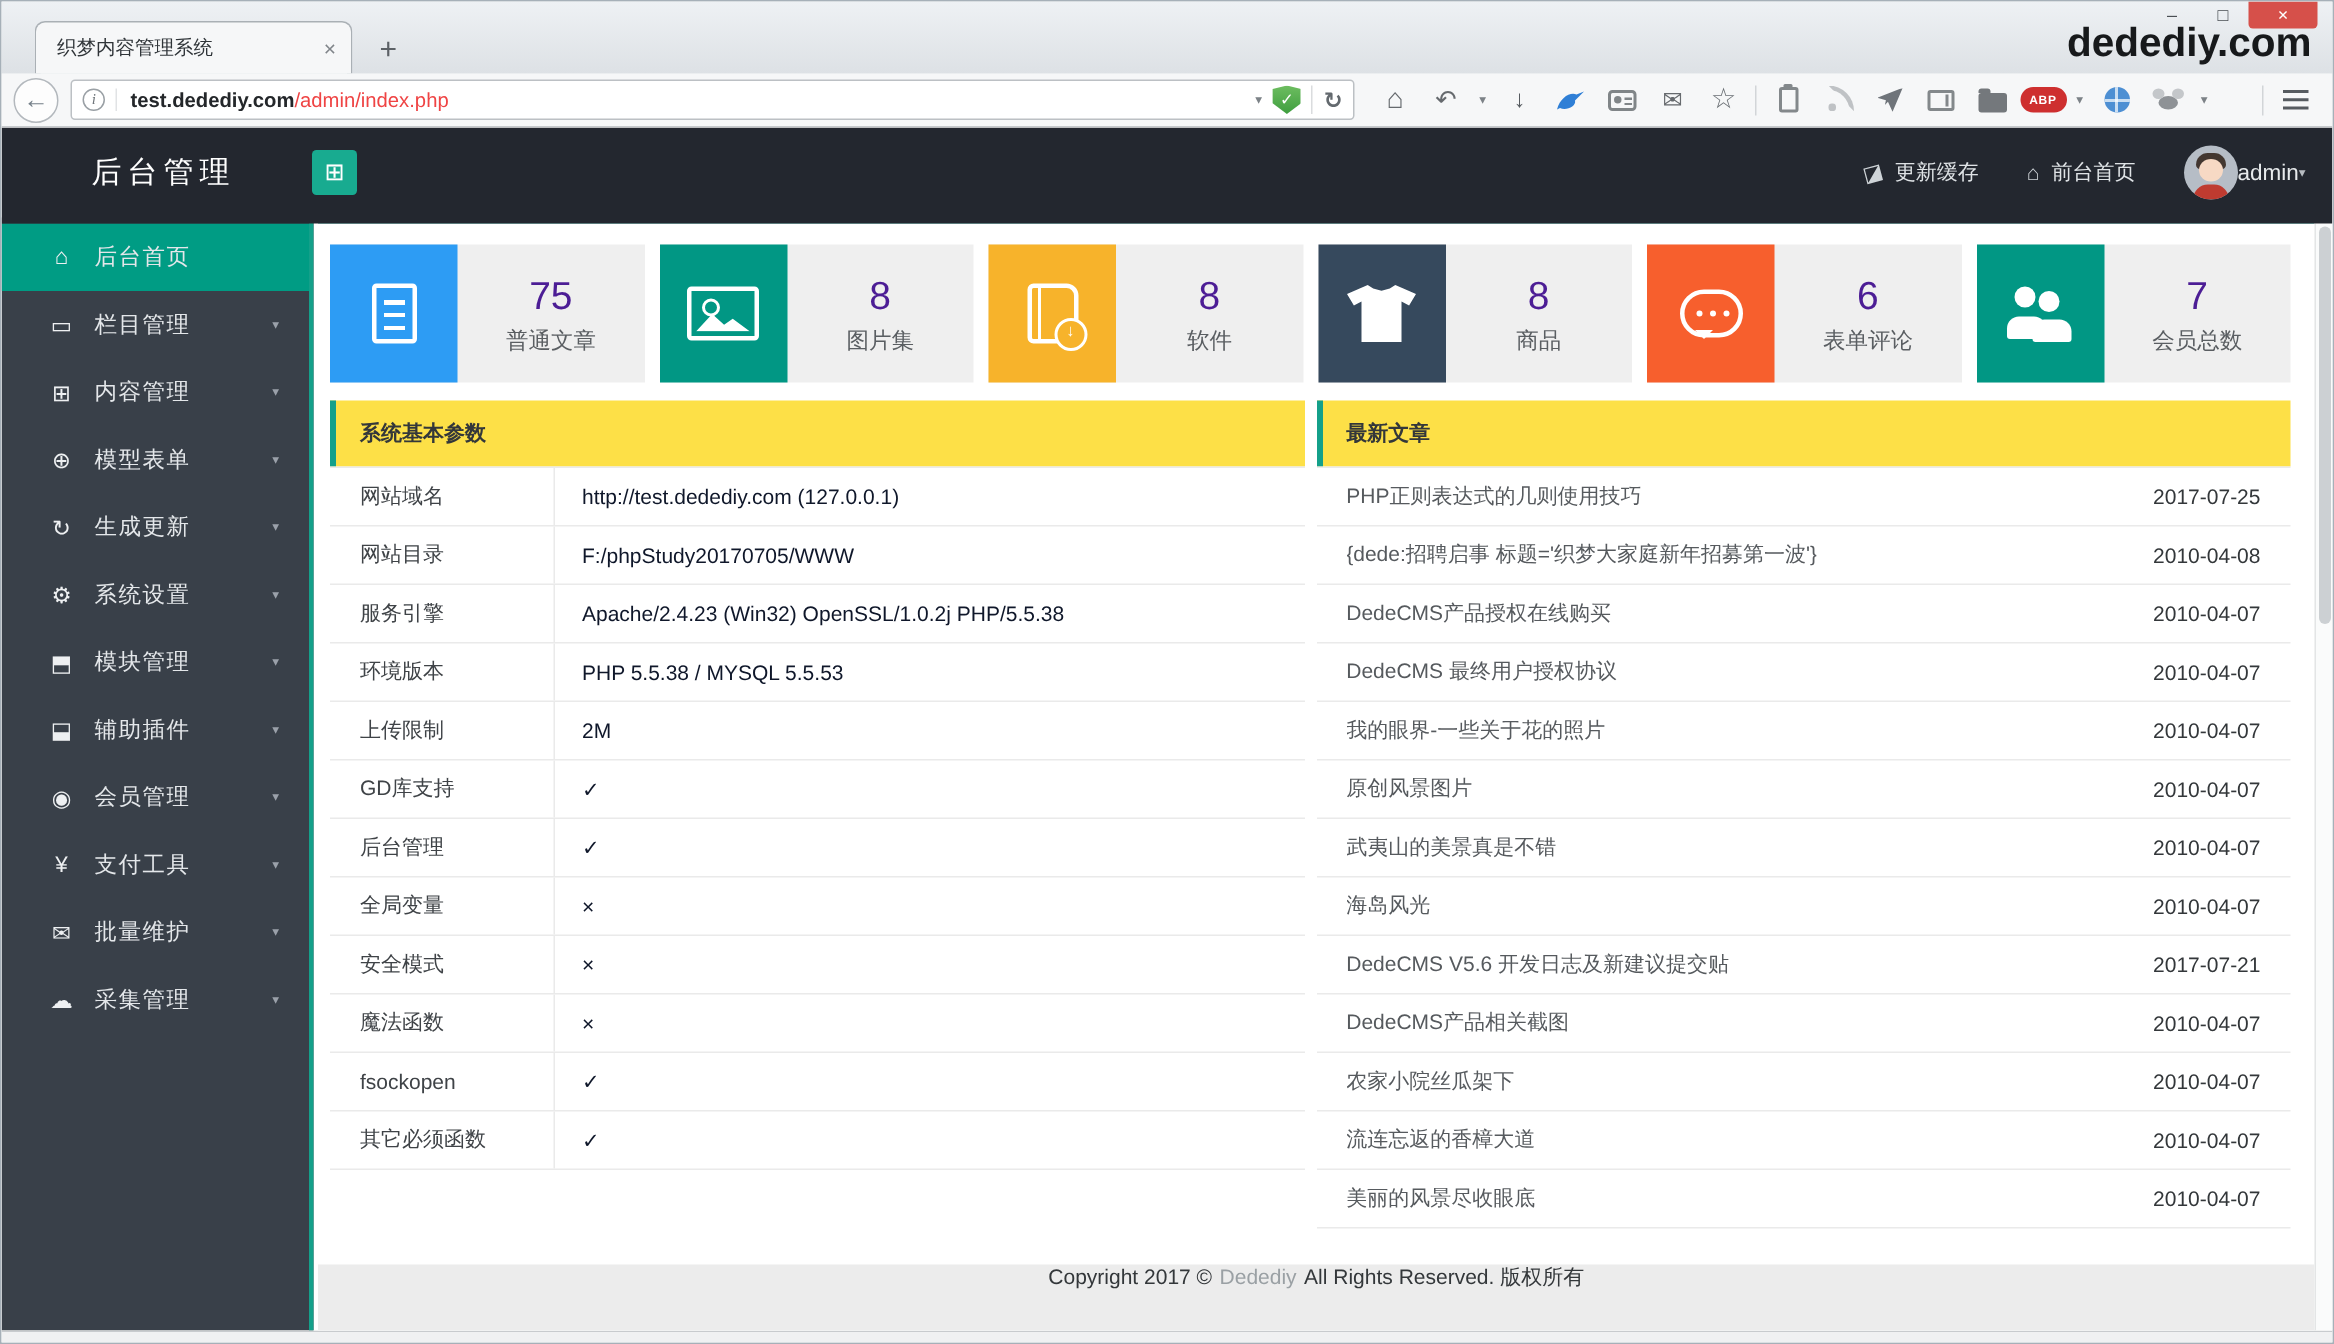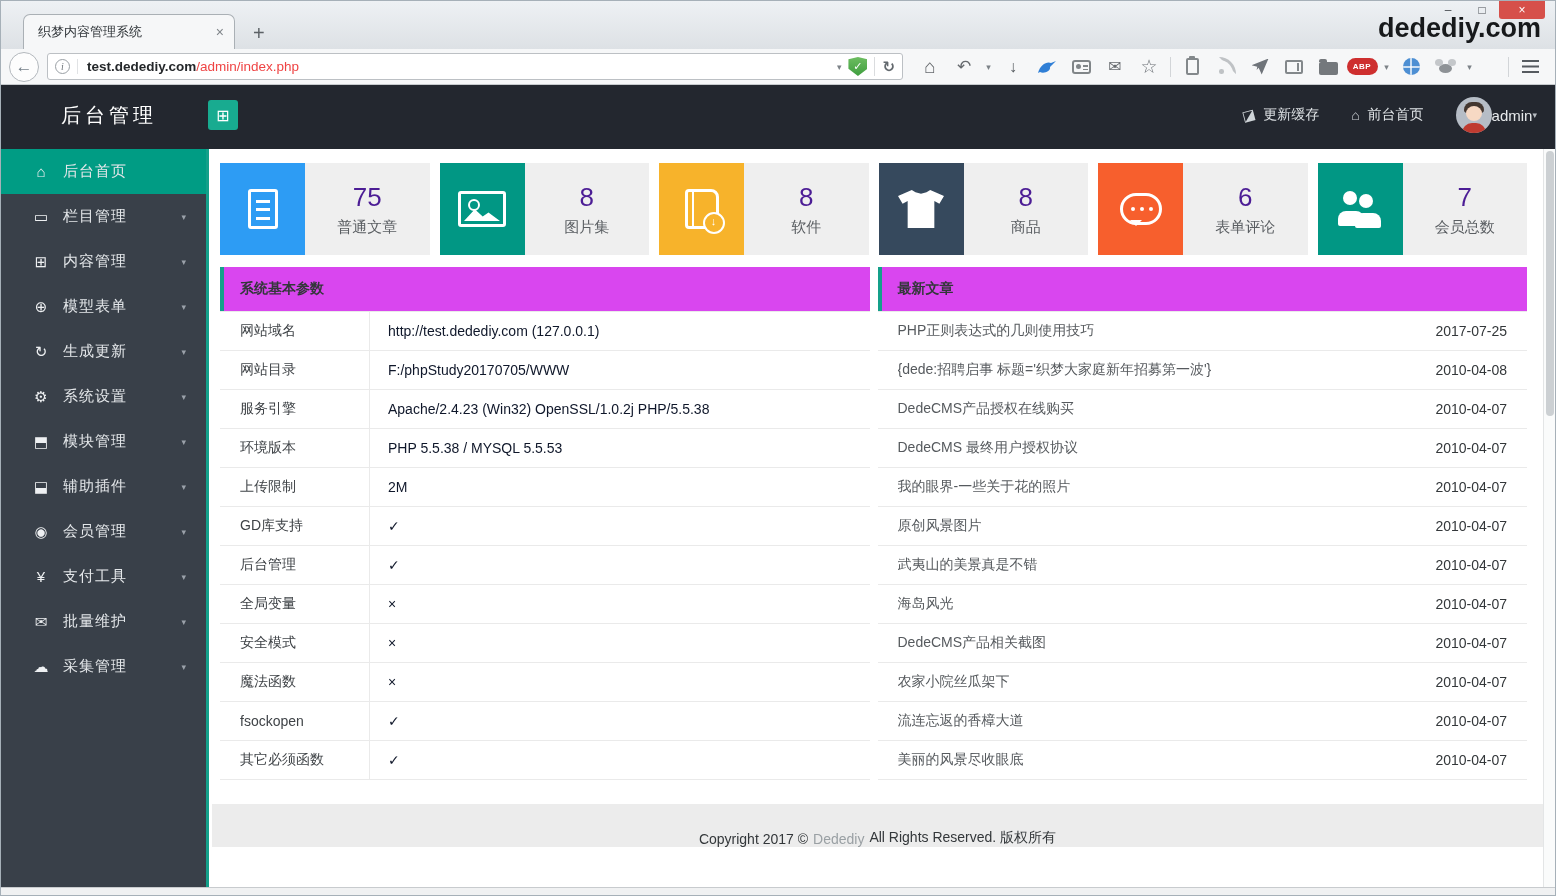--- a/index.html
+++ b/index.html
@@ -123,31 +123,31 @@
     box-shadow:9px 0 0 #fff,18px 0 0 #fff;}
   .gi-comments::after{content:"";position:absolute;left:7px;bottom:-10px;border:6px solid transparent;border-top-color:#fff;}
   .gi-users{width:48px;height:38px;}
   .gi-users::before{content:"";position:absolute;left:7px;top:1px;width:14px;height:14px;border-radius:50%;background:#fff;
     box-shadow:16px 3px 0 #fff;}
   .gi-users::after{content:"";position:absolute;left:2px;bottom:2px;width:26px;height:15px;border-radius:8px 8px 2px 2px;background:#fff;
     box-shadow:17px 2px 0 #fff;}
   
   .panels{display:flex;gap:8px;margin:12px 16px 0 8px;}
   .panel{flex:1;background:#fff;}
-  .panel-head{height:44px;background:#d946ef;border-left:4px solid #14a08a;display:flex;align-items:center;
+  .panel-head{height:44px;background:#fde047;border-left:4px solid #14a08a;display:flex;align-items:center;
     padding-left:16px;font-size:14px;font-weight:600;color:#33373a;}
   .rows{border-top:1px solid #eaeaea;}
   .srow{display:flex;height:39px;border-bottom:1px solid #eaeaea;font-size:14px;color:#3f4347;}
   .slabel{width:150px;flex:none;display:flex;align-items:center;padding-left:20px;border-right:1px solid #eaeaea;}
   .sval{display:flex;align-items:center;padding-left:18px;color:#0f172a;}
   .arow{display:flex;align-items:center;justify-content:space-between;height:39px;border-bottom:1px solid #eaeaea;
     padding:0 20px;font-size:14px;cursor:pointer;}
   .atitle{color:#565a5e;white-space:nowrap;overflow:hidden;}
   .adate{color:#33373a;flex:none;margin-left:27px;}
-  .footer{margin-top:24px;height:43px;background:#ececec;display:flex;align-items:flex-end;justify-content:center;
+  .footer{margin-top:24px;height:53px;background:#ececec;display:flex;align-items:flex-start;justify-content:center;
     font-size:14px;color:#33373a;}
   .brand{color:#9aa0a4;margin:0 5px;}
   
   .v-scroll{position:absolute;right:0;top:64px;bottom:0;width:12px;background:#fafbfb;border-left:1px solid #e3e5e6;}
   .thumb{margin:2px auto 0;width:8px;height:265px;background:#ccd0d3;border-radius:4px;cursor:pointer;}
   .statusbar{height:8px;background:#f0f1f2;border-top:1px solid #c8cbce;flex:none;}
 </style>
 </head>
 <body>
 
@@ -505,20 +505,24 @@
               <div class="arow">
                 <span class="atitle">武夷山的美景真是不错</span>
                 <span class="adate">2010-04-07</span>
               </div>
 
               <div class="arow">
                 <span class="atitle">海岛风光</span>
                 <span class="adate">2010-04-07</span>
               </div>
 
+              <div class="arow">
+                <span class="atitle">DedeCMS V5.6 开发日志及新建议提交贴</span>
+                <span class="adate">2017-07-21</span>
+              </div>
 
               <div class="arow">
                 <span class="atitle">DedeCMS产品相关截图</span>
                 <span class="adate">2010-04-07</span>
               </div>
 
               <div class="arow">
                 <span class="atitle">农家小院丝瓜架下</span>
                 <span class="adate">2010-04-07</span>
               </div>

